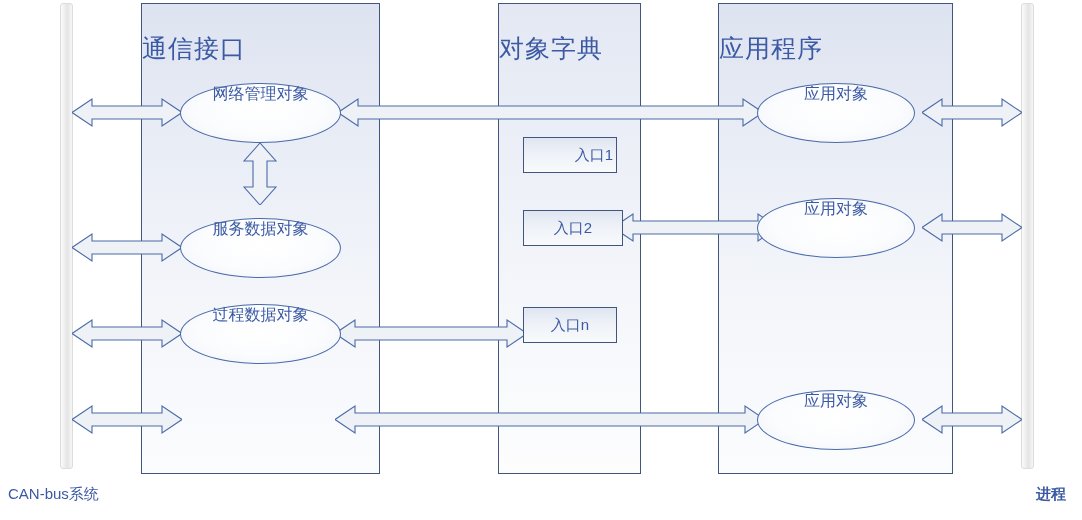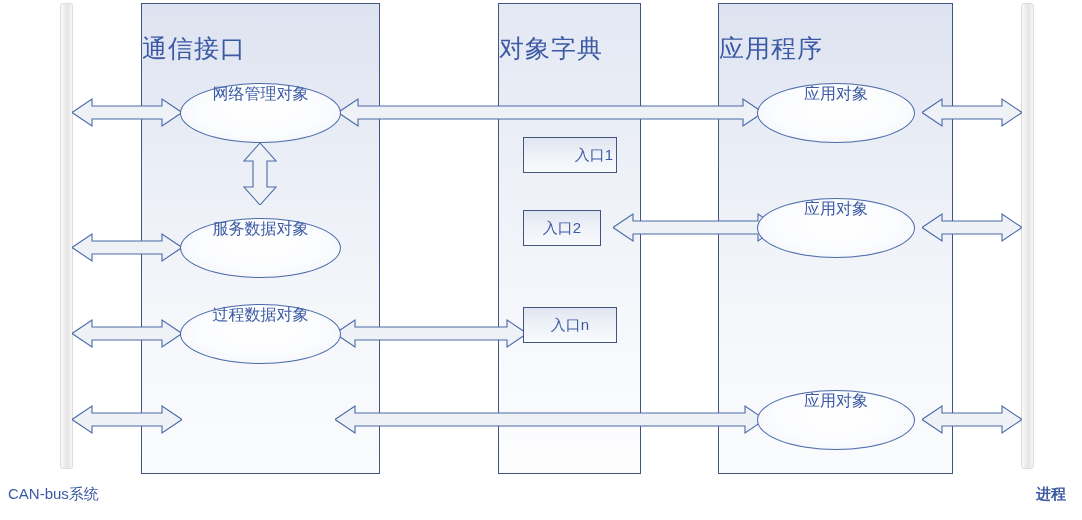--- a/index.html
+++ b/index.html
@@ -184,21 +184,21 @@
   <div class="ellipse" style="left:180px; top:304px; width:161px; height:60px;">
     <span>过程数据对象</span>
   </div>
   <div class="ellipse" style="left:180px; top:218px; width:161px; height:60px;">
     <span>服务数据对象</span>
   </div>
 
   <div class="entry-box" style="left:523px; top:137px; width:94px; height:36px;padding-left:48px;">
     <span>入口1</span>
   </div>
-  <div class="entry-box" style="left:523px; top:210px; width:78px; height:36px;align-items:center;">
+  <div class="entry-box" style="left:523px; top:210px; width:100px; height:36px;align-items:center;">
     <span>入口2</span>
   </div>
   <div class="entry-box" style="left:523px; top:307px; width:94px; height:36px;">
     <span>入口n</span>
   </div>
 
   <div class="ellipse" style="left:757px; top:83px; width:158px; height:60px;">
     <span>应用对象</span>
   </div>
   <div class="ellipse" style="left:757px; top:198px; width:158px; height:60px;">

